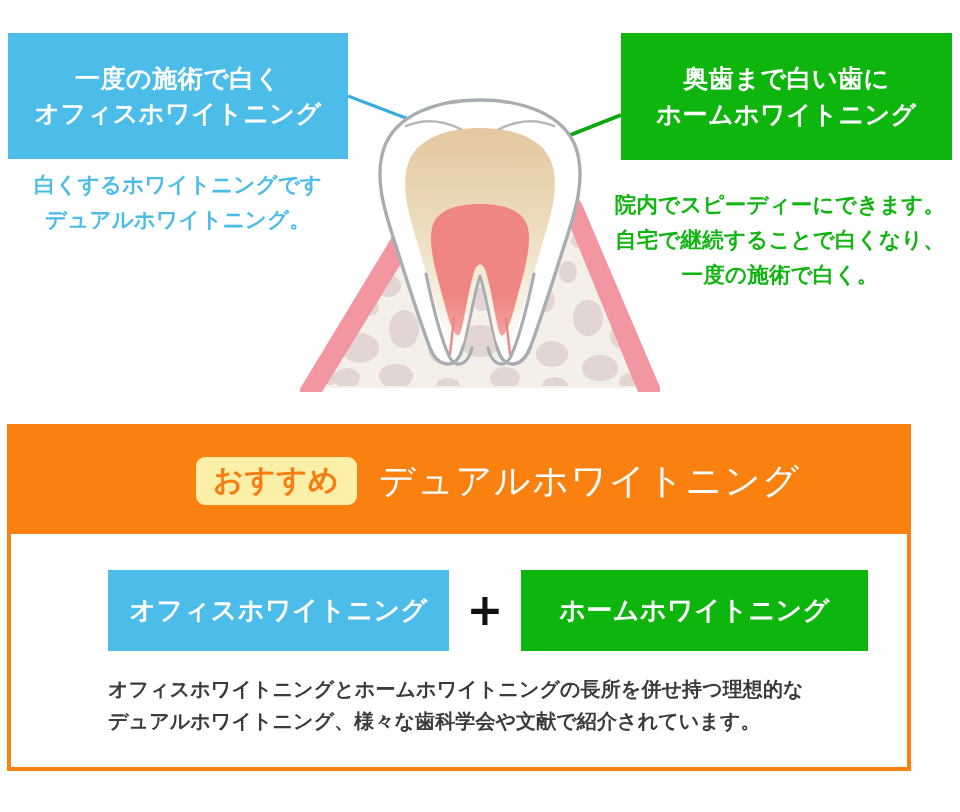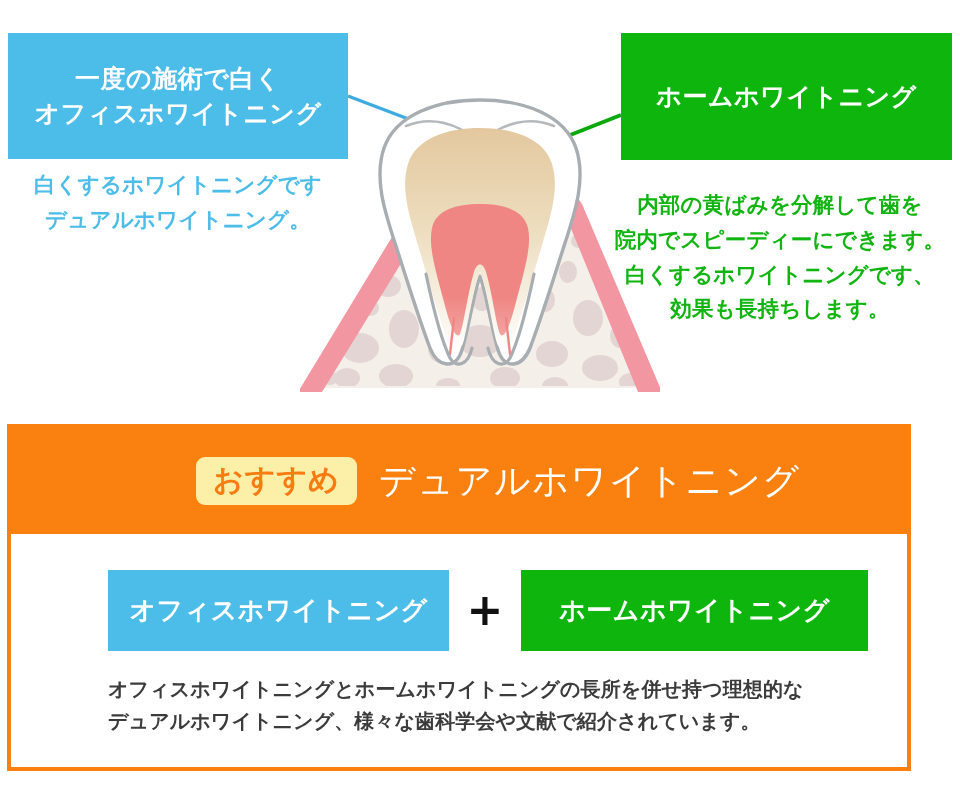--- a/index.html
+++ b/index.html
@@ -304,28 +304,28 @@
     <span>一度の施術で白く</span>
     <span>オフィスホワイトニング</span>
   </div>
 
   <div id="office-desc" class="desc">
     <span class="nowrap-line">白くするホワイトニングです</span>
     <span class="nowrap-line">デュアルホワイトニング。</span>
   </div>
 
   <div id="home-label-box" class="label-box">
+    <span>奥歯まで白い歯に</span>
     <span>ホームホワイトニング</span>
   </div>
 
   <div id="home-desc" class="desc">
-    <span class="nowrap-line">内部の黄ばみを分解して歯を</span>
     <span class="nowrap-line">院内でスピーディーにできます。</span>
-    <span class="nowrap-line">白くするホワイトニングです、</span>
-    <span class="nowrap-line">効果も長持ちします。</span>
+    <span class="nowrap-line">自宅で継続することで白くなり、</span>
+    <span class="nowrap-line">一度の施術で白く。</span>
   </div>
 </div>
 
 <div id="dual-panel">
 
   <div id="dual-header">
     <span id="recommend-badge">おすすめ</span>
     <span id="dual-title">デュアルホワイトニング</span>
   </div>
 

